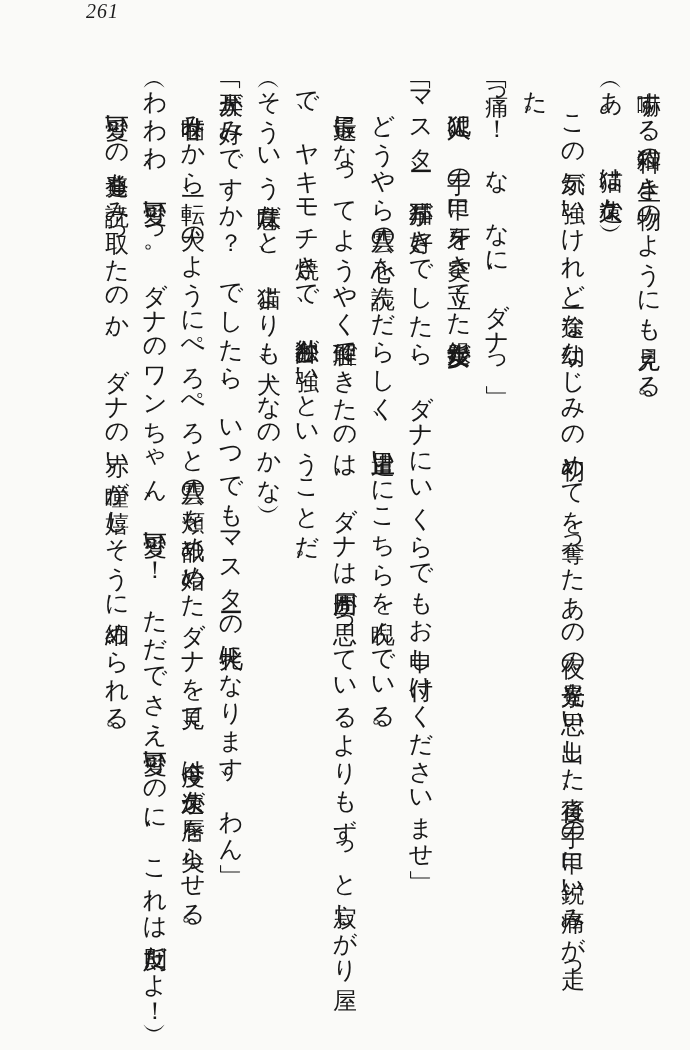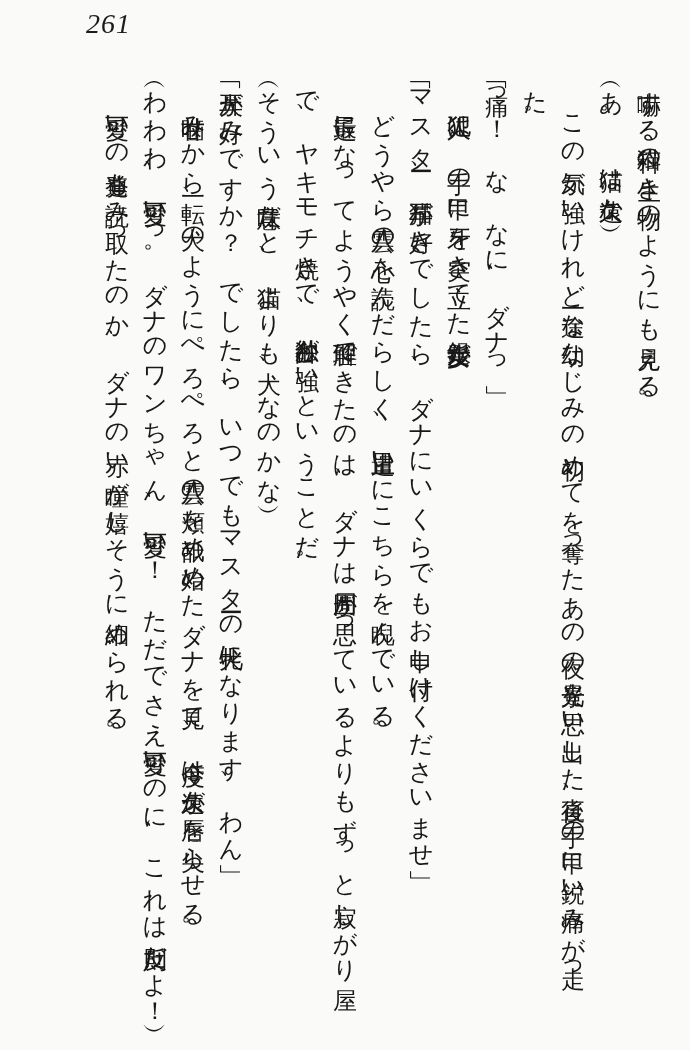--- a/index.html
+++ b/index.html
@@ -13,24 +13,24 @@
     overflow: hidden;
     background: #fafaf8;
     font-family: "Liberation Serif", "DejaVu Serif", serif;
   }
   .page {
     position: absolute;
     inset: 0;
   }
   .page-number {
     position: absolute;
-    top: 8px;
+    top: 0;
     left: 86px;
     font-style: italic;
-    font-size: 28px;
+    font-size: 20px;
     letter-spacing: 1px;
     color: #1c1c1c;
   }
   .text-block {
     position: absolute;
     top: 74px;
     right: 22px;
     height: 938px;
     writing-mode: vertical-rl;
     text-orientation: mixed;

